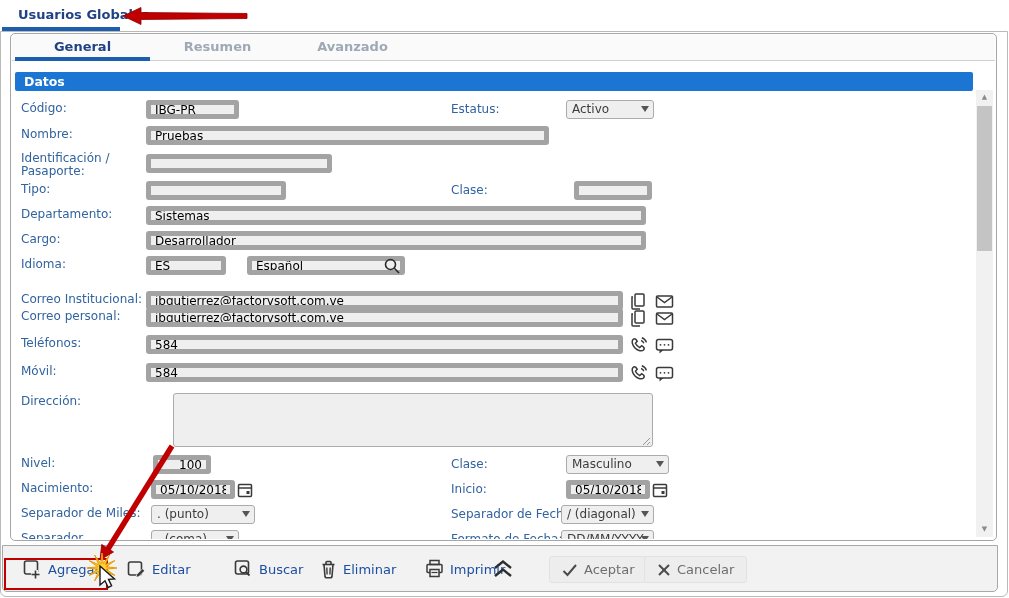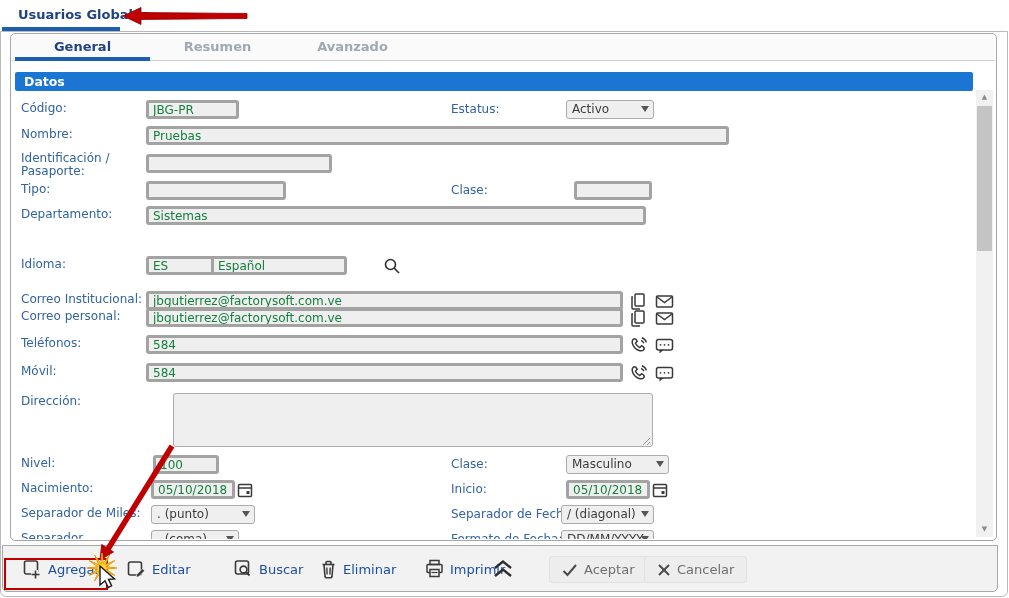--- a/index.html
+++ b/index.html
@@ -25,22 +25,22 @@
   .panel-content { position:absolute; left:1px; top:28px; right:1px; bottom:1px; background:#fff;
     overflow:hidden; border-radius:0 0 4px 4px; }
   .form { position:absolute; left:3px; top:0; right:22px; bottom:0; }
 
   .datos-bar { position:absolute; left:0; right:0; top:10px; height:19px; background:#1B75D2;
     border-radius:2px; color:#fff; font-size:12.5px; font-weight:bold; line-height:19px; padding-left:9px; }
 
   .row { position:absolute; left:0; right:0; height:22px; }
   .lbl { position:absolute; left:6px; top:2px; width:127px; font-size:12px; color:#31639F; line-height:13px; }
   .rlbl { position:absolute; top:2px; font-size:12px; color:#31639F; }
-  .inp { position:absolute; height:19px; border:3px solid #a3a3a3; border-radius:3px; background:#efefef;
-    font-family:"DejaVu Sans","Liberation Sans",sans-serif; font-size:12px; color:#15803d; padding:0 4px; outline:none; }
+  .inp { position:absolute; height:19px; border:5px solid #a3a3a3; border-radius:3px; background:#efefef;
+    font-family:"DejaVu Sans","Liberation Sans",sans-serif; font-size:12px; color:#000000; padding:0 4px; outline:none; }
   .sel { position:absolute; height:19px; border:1px solid #ababab; border-radius:3px; background:#efefef;
     font-size:12px; color:#3c3c3c; line-height:17px; padding:0 16px 0 5px; white-space:nowrap; overflow:hidden; }
   .sel .caret { position:absolute; right:4px; top:5px; width:0; height:0;
     border-left:4px solid transparent; border-right:4px solid transparent; border-top:6px solid #555; }
   .ta { position:absolute; border:1px solid #ababab; border-radius:3px; background:#efefef; resize:none; outline:none; }
   .ico { position:absolute; top:0px; width:19px; height:19px; }
   .ico svg { display:block; }
 
   
   .sbar { position:absolute; top:28px; right:2px; bottom:2px; width:17px; background:#f1f1f1; }
@@ -87,45 +87,49 @@
           <input class="inp" style="left: 131px; width: 93px;" value="JBG-PR">
           <div class="rlbl" style="left:436px">Estatus:</div>
           <div class="sel" style="left:551px;width:88px">
             <span>Activo</span>
             <span class="caret"></span>
           </div>
         </div>
 
         <div class="row" style="top:64px">
           <div class="lbl">Nombre:</div>
-          <input class="inp" style="left: 131px; width: 583px;" value="Pruebas">
+          <input class="inp" style="left: 131px; width: 403px;" value="Pruebas">
         </div>
 
         <div class="row" style="top:88px;height:32px">
           <div class="lbl">Identificación / Pasaporte:</div>
           <input class="inp" style="left: 131px; width: 186px; top: 4px;" value="">
         </div>
 
         <div class="row" style="top:119px">
           <div class="lbl">Tipo:</div>
           <input class="inp" style="left: 131px; width: 140px;" value="">
           <div class="rlbl" style="left:436px">Clase:</div>
           <input class="inp" style="left: 559px; width: 78px;" value="">
         </div>
 
         <div class="row" style="top:144px">
           <div class="lbl">Departamento:</div>
           <input class="inp" style="left: 131px; width: 500px;" value="Sistemas">
         </div>
 
+        <div class="row" style="top:169px">
+          <div class="lbl">Cargo:</div>
+          <input class="inp" style="left: 131px; width: 500px;" value="Desarrollador">
+        </div>
 
         <div class="row" style="top:194px">
           <div class="lbl">Idioma:</div>
           <input class="inp" style="left: 131px; width: 80px;" value="ES">
-          <input class="inp" style="left: 196px; width: 136px;" value="Español">
+          <input class="inp" style="left: 232px; width: 158px;" value="Español">
           <div class="ico" style="left:368px;top:1px">
             <svg width="18" height="18" viewBox="0 0 18 18" fill="none" stroke="#2b2b2b" stroke-width="1.6">
               <circle cx="7.5" cy="7.5" r="5"></circle>
                 <line x1="11.3" y1="11.3" x2="16" y2="16"></line>
             </svg>
           </div>
         </div>
 
         <div class="row" style="top:229px">
           <div class="lbl">Correo Institucional:</div>
@@ -207,21 +211,21 @@
           <div class="lbl">Dirección:</div>
           <textarea class="ta" style="left: 158px; top: 0px; width: 480px; height: 54px;"></textarea>
           <svg style="position:absolute;left:627px;top:44px" width="9" height="9">
             <line x1="8" y1="1" x2="1" y2="8" stroke="#9a9a9a" stroke-width="1"></line>
             <line x1="8" y1="5" x2="5" y2="8" stroke="#9a9a9a" stroke-width="1"></line>
           </svg>
         </div>
 
         <div class="row" style="top:393px">
           <div class="lbl">Nivel:</div>
-          <input class="inp" style="left: 138px; width: 66px; " value="100">
+          <input class="inp" style="left: 138px; width: 58px; text-align: right;" value="100">
           <div class="rlbl" style="left:436px">Clase:</div>
           <div class="sel" style="left:551px;width:103px">
             <span>Masculino</span>
             <span class="caret"></span>
           </div>
         </div>
 
         <div class="row" style="top:418px">
           <div class="lbl">Nacimiento:</div>
           <input class="inp" style="left: 136px; width: 84px;" value="05/10/2018">

